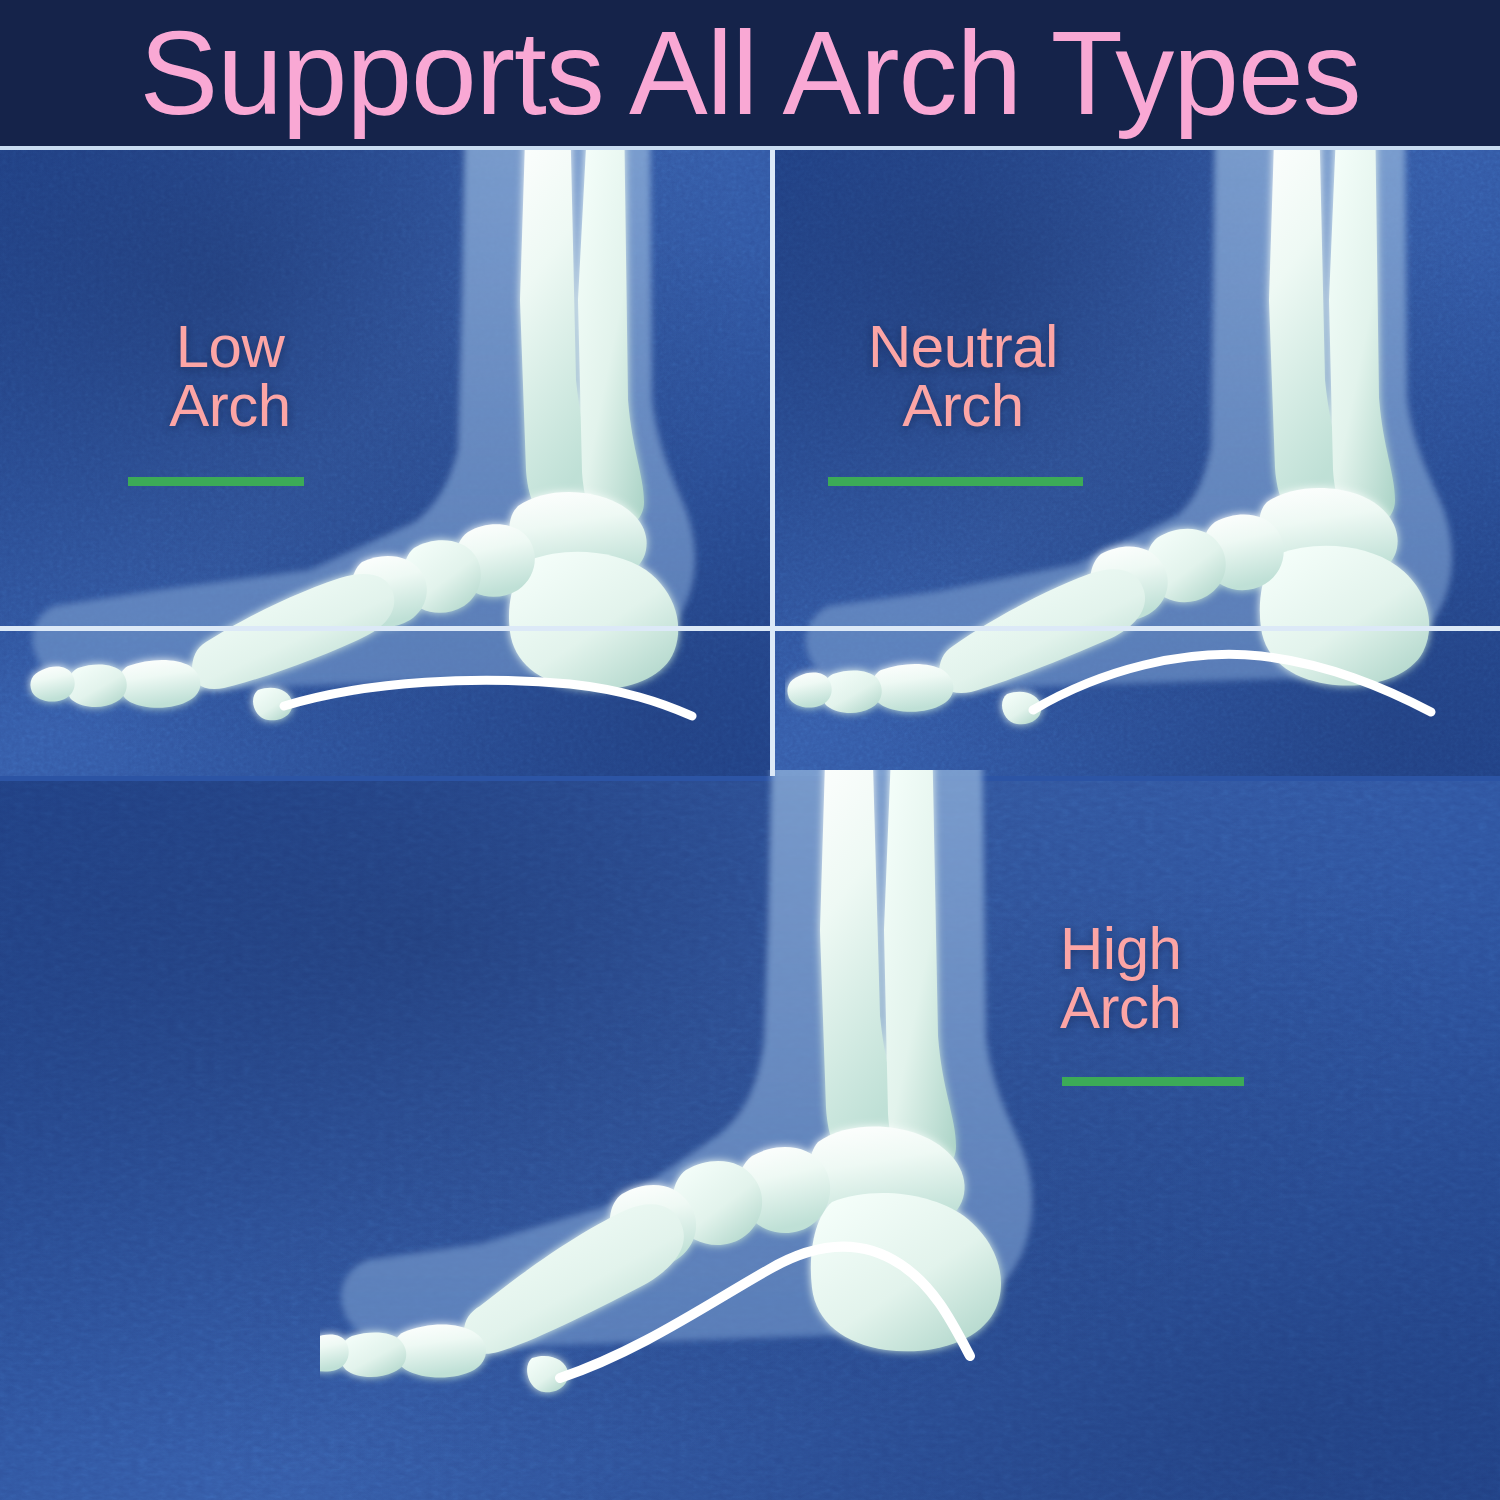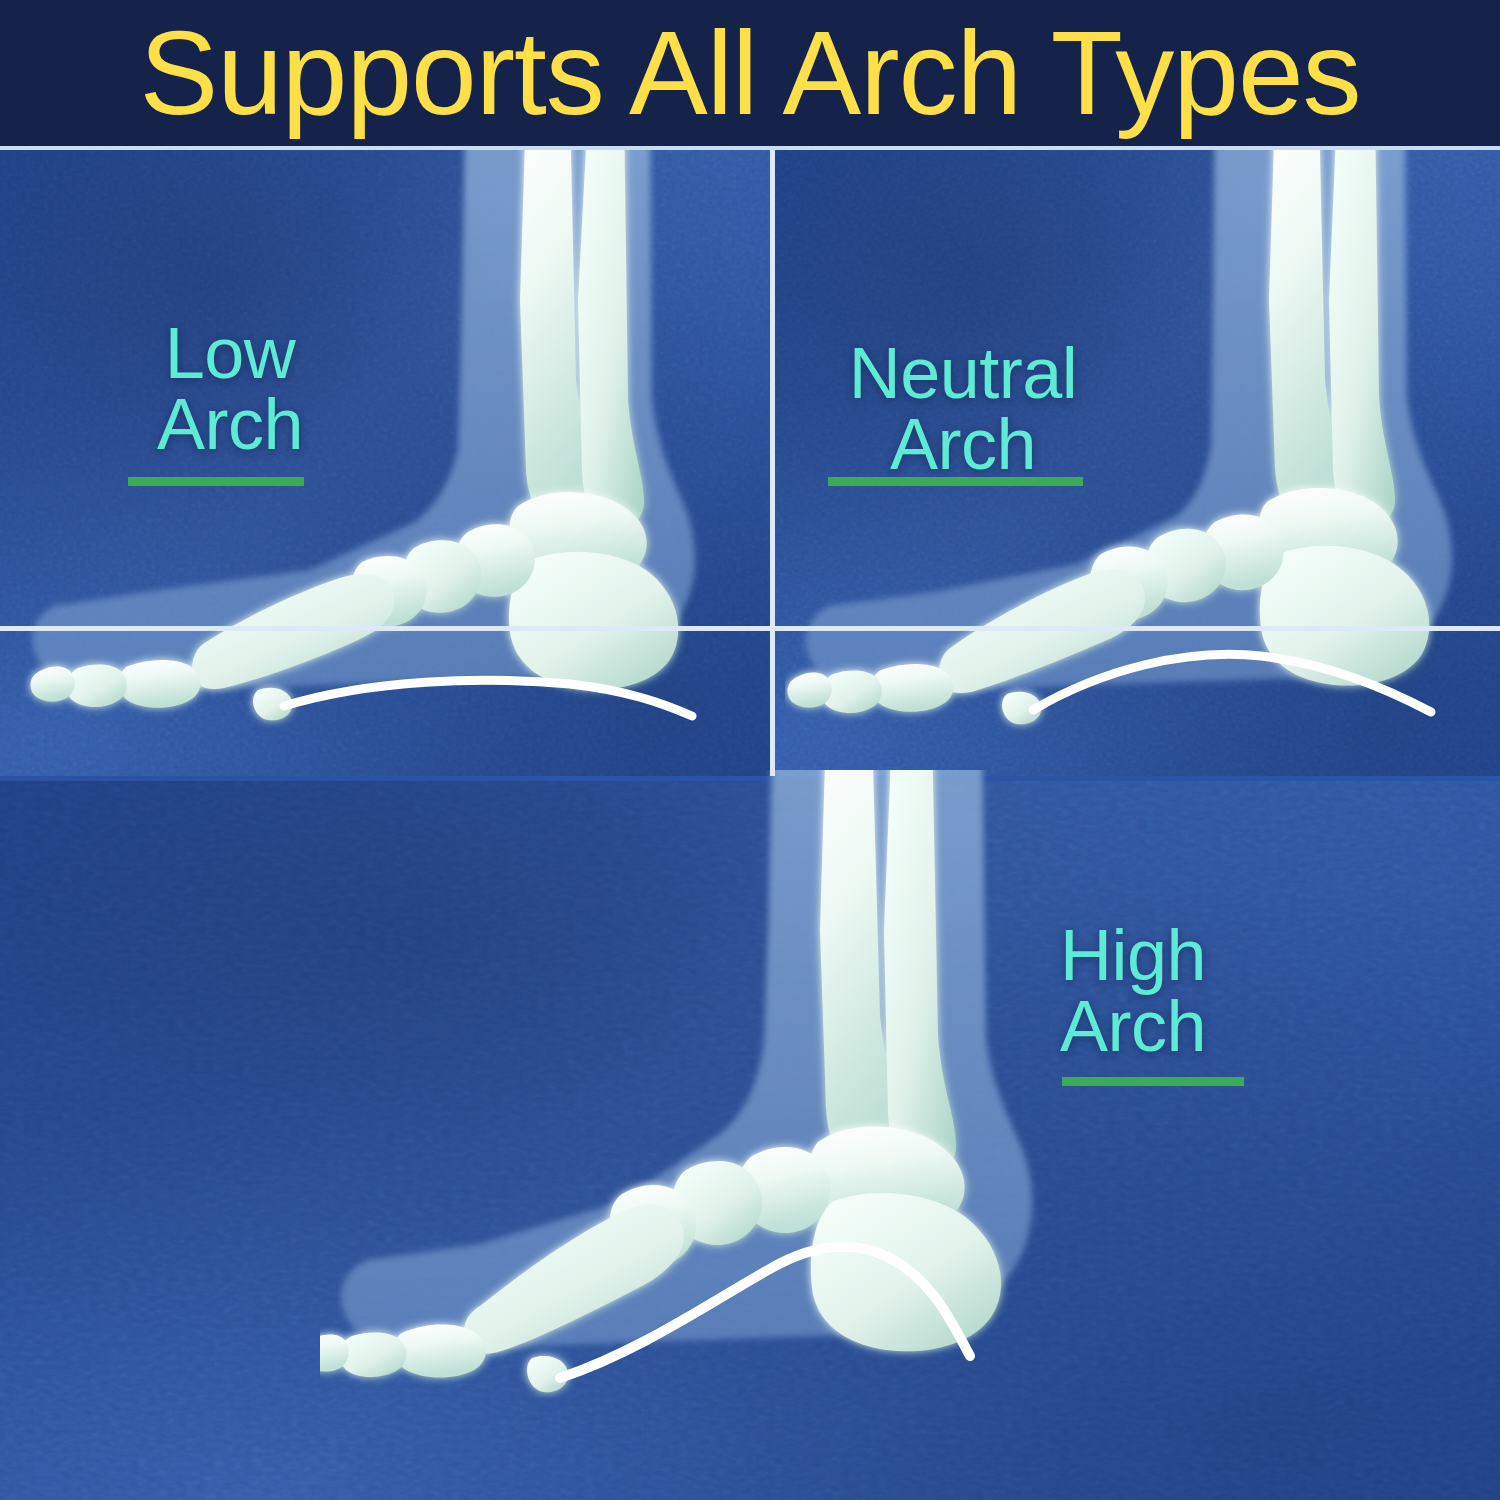--- a/index.html
+++ b/index.html
@@ -25,21 +25,21 @@
     height: 150px;
     background: #15234a;
     overflow: hidden;
   }
   .header-title {
     position: absolute;
     left: 0; right: 0;
     top: 50%;
     transform: translateY(-52%);
     text-align: center;
-    color: #fde047;
+    color: #f9a8d4;
     font-size: 118px;
     line-height: 1;
     font-weight: 400;
     letter-spacing: -1px;
     white-space: nowrap;
   }
   .header-rule {
     position: absolute;
     left: 0; bottom: 0;
     width: 1500px;
@@ -84,36 +84,36 @@
   }
 
   
   .divider { position: absolute; background: #dce9f7; }
   #div-v { left: 770px;  top: 150px; width: 5px;   height: 626px; }
   #div-h { left: 0;      top: 626px; width: 1500px;height: 5px; }
 
   
   .label {
     position: absolute;
-    color: #5eead4;
-    font-size: 72px;
+    color: #fca5a5;
+    font-size: 60px;
     line-height: 0.98;
     font-weight: 400;
     letter-spacing: -0.5px;
     text-shadow: 0 2px 10px rgba(8,20,55,.45);
   }
   .label .ln { display: block; }
   .label-rule {
     position: absolute;
     height: 9px;
     background: #3cab57;
   }
   #label-low      { left: 140px;  top: 318px; text-align: center; width: 180px; }
   #rule-low       { left: 128px;  top: 477px; width: 176px; }
-  #label-neutral  { left: 838px;  top: 318px; text-align: center; width: 250px; margin-top: 20px; }
+  #label-neutral  { left: 838px;  top: 318px; text-align: center; width: 250px; }
   #rule-neutral   { left: 828px;  top: 477px; width: 255px; }
   #label-high     { left: 1060px; top: 920px; text-align: left; width: 185px; }
   #rule-high      { left: 1062px; top: 1077px;width: 182px; }
 
   
   .foot-svg { position: absolute; display: block; }
   #svg-low     { left: 10px;  top: 150px; width: 740px;  height: 620px; }
   #svg-neutral { left: 785px; top: 150px; width: 720px;  height: 620px; }
   #svg-high    { left: 320px; top: 770px; width: 760px;  height: 640px; }
 </style>

